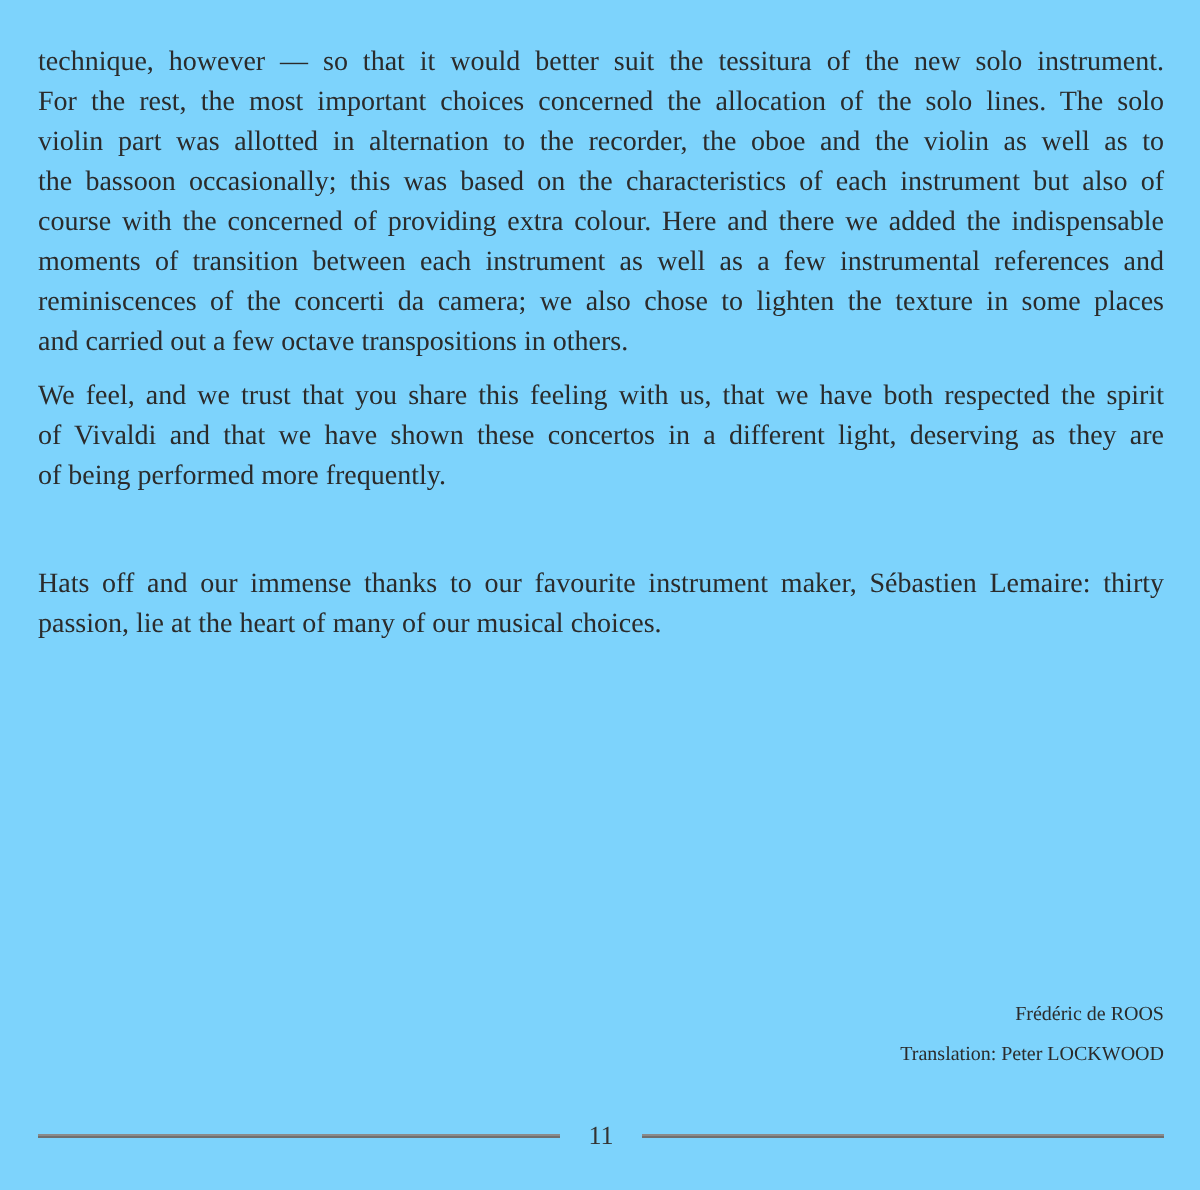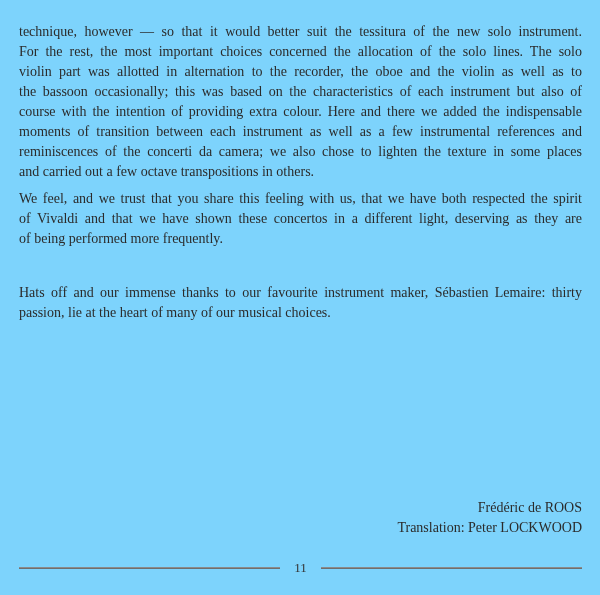--- a/index.html
+++ b/index.html
@@ -32,21 +32,21 @@
   .line.last {
     text-align: center;
     text-align-last: left;
   }
   .para-1 { top: 22px; }
   .para-2 { top: 189px; }
   .para-3 { top: 283px; }
   .signature {
     top: 498px;
     text-align: right;
-    font-size: 14px;
+    font-size: 10px;
   }
   .signature .sig-line {
     line-height: 20px;
     height: 20px;
   }
   .footer {
     top: 558px;
     height: 20px;
     display: flex;
     align-items: center;
@@ -70,21 +70,21 @@
 </head>
 <body>
 
 <div class="page">
 
   <div class="block para para-1">
     <div class="line">technique, however — so that it would better suit the tessitura of the new solo instrument.</div>
     <div class="line">For the rest, the most important choices concerned the allocation of the solo lines. The solo</div>
     <div class="line">violin part was allotted in alternation to the recorder, the oboe and the violin as well as to</div>
     <div class="line">the bassoon occasionally; this was based on the characteristics of each instrument but also of</div>
-    <div class="line">course with the intention of providing extra colour. Here and there we added the indispensable</div>
+    <div class="line">course with the concerned of providing extra colour. Here and there we added the indispensable</div>
     <div class="line">moments of transition between each instrument as well as a few instrumental references and</div>
     <div class="line">reminiscences of the concerti da camera; we also chose to lighten the texture in some places</div>
     <div class="line last">and carried out a few octave transpositions in others.</div>
   </div>
 
   <div class="block para para-2">
     <div class="line">We feel, and we trust that you share this feeling with us, that we have both respected the spirit</div>
     <div class="line">of Vivaldi and that we have shown these concertos in a different light, deserving as they are</div>
     <div class="line last">of being performed more frequently.</div>
   </div>

